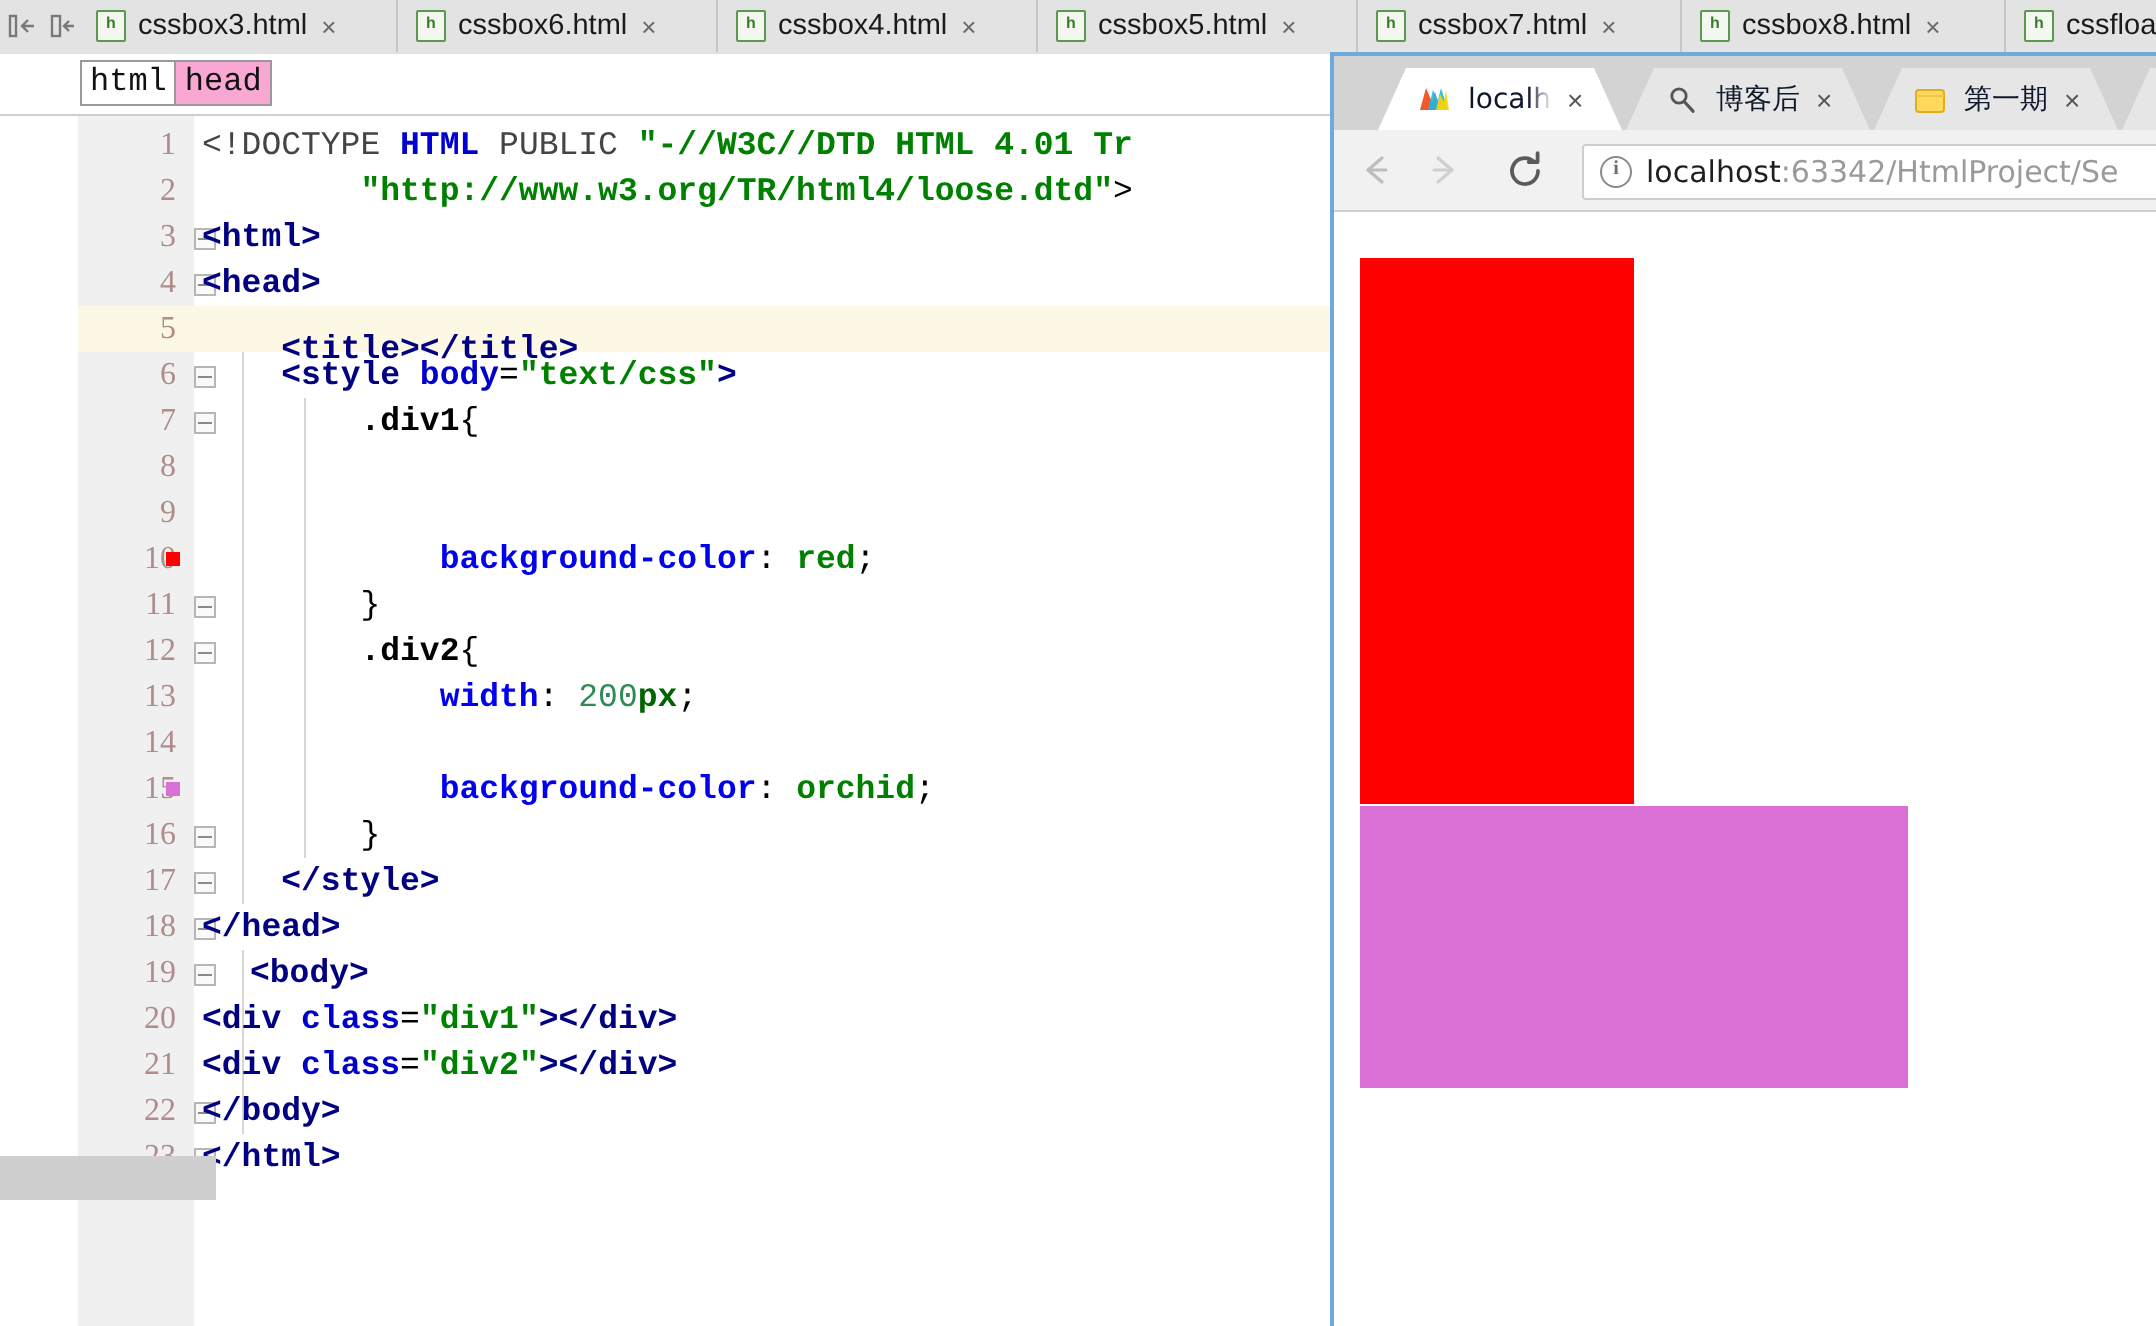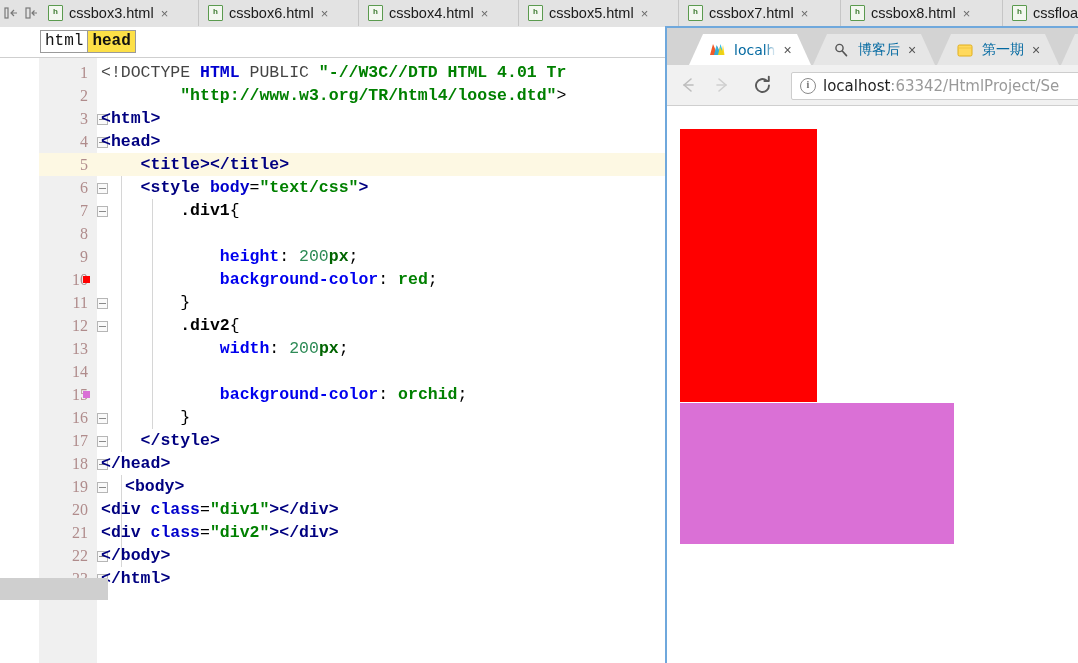--- a/index.html
+++ b/index.html
@@ -32,21 +32,21 @@
   .tab .tlabel{font-size:14.5px;font-family:"Liberation Sans",sans-serif;}
   .tab .tclose{margin-left:7px;color:#6a6a6a;font-size:13px;line-height:1;}
 
   
   .crumbbar{position:absolute;left:0;top:27px;width:1078px;height:30px;background:#ffffff;
             border-bottom:1px solid #cfcfcf;}
   .crumbbar .cb-left{position:absolute;left:0;top:0;width:39px;height:30px;background:#ffffff;}
   .crumbs{position:absolute;left:40px;top:3px;display:flex;}
   .crumb{border:1px solid #9a9a9a;padding:1px 4px 2px 4px;font-size:16px;
          font-family:"Liberation Mono",monospace;color:#111;background:#ffffff;}
-  .crumb.sel{background:#fde047;border-left:none;font-weight:bold;}
+  .crumb.sel{background:#f9a8d4;border-left:none;}
 
   
   .gutter{position:absolute;left:39px;top:58px;width:58px;bottom:0;background:#f0f0f0;
           border-right:1px solid #c9c9c9;}
   .gutterleft{position:absolute;left:0;top:58px;width:39px;bottom:0;background:#ffffff;}
   .foldcol{position:absolute;left:97px;top:58px;width:3px;bottom:0;background:#f0f0f0;}
   .editor{position:absolute;left:97px;top:58px;right:0;bottom:0;background:#ffffff;overflow:hidden;}
 
   .lnrow{position:absolute;right:9px;font-family:"Liberation Serif",serif;font-size:16px;
          color:#b08c8c;text-align:right;height:23px;line-height:23px;}
@@ -80,21 +80,21 @@
   .scrollnub{position:absolute;left:0;width:108px;height:22px;background:#cfcfcf;}
 
   
   #browser{position:absolute;box-shadow:0 0 0 0 transparent;}
   .br-frame{position:absolute;left:0;top:0;right:0;bottom:0;border:2px solid #6fa8dc;
             border-bottom:none;border-right:none;background:#d6d6d6;box-sizing:border-box;}
   .br-tabstrip{position:absolute;left:2px;top:2px;right:0;height:37px;background:#d3d3d3;}
   .btab{position:absolute;top:6px;height:31px;display:flex;align-items:center;}
   .btab .shape{position:absolute;left:0;top:0;right:0;bottom:0;}
   .btab .bico{position:relative;width:16px;height:16px;margin-left:20px;flex:0 0 auto;}
-  .btab .blabel{position:relative;margin-left:9px;font-size:14px;color:#0369a1;
+  .btab .blabel{position:relative;margin-left:9px;font-size:14px;color:#0f172a;
                 white-space:nowrap;overflow:hidden;font-family:"DejaVu Sans",sans-serif;}
   .btab .bclose{position:relative;margin-left:8px;color:#555;font-size:14px;line-height:1;}
   .br-toolbar{position:absolute;left:2px;top:39px;right:0;height:40px;background:#f1f1f1;
               border-bottom:1px solid #cfcfcf;display:flex;align-items:center;}
   .navbtn{width:26px;height:26px;margin-left:8px;display:flex;align-items:center;justify-content:center;}
   .omnibox{position:absolute;left:124px;top:7px;right:-40px;height:26px;background:#ffffff;
            border:1px solid #cdcdcd;border-radius:2px;display:flex;align-items:center;}
   .omnibox .info{margin-left:8px;width:14px;height:14px;border:1.4px solid #8a8a8a;border-radius:50%;
                  color:#6d6d6d;font-size:10px;line-height:12px;text-align:center;font-weight:bold;
                  font-family:"Liberation Serif",serif;}
@@ -218,24 +218,23 @@
         <div class="fold" style="top: 493px;"></div>
         <div class="fold" style="top: 516px;"></div>
         <div class="vline" style="left: 55px; top: 141px; height: 115px;"></div>
         <div class="vline" style="left: 55px; top: 256px; height: 115px;"></div>
         <div class="vline" style="left: 24px; top: 118px; height: 276px;"></div>
         <div class="vline" style="left: 24px; top: 417px; height: 92px;"></div>
         <div class="codeline" style="top: 3px; left: 4px;"><span class="k-doct">&lt;!DOCTYPE </span><span class="k-html">HTML</span><span class="k-doct"> PUBLIC </span><span class="k-str">"-//W3C//DTD HTML 4.01 Tr</span></div>
         <div class="codeline" style="top: 26px; left: 4px;">&nbsp;&nbsp;&nbsp;&nbsp;&nbsp;&nbsp;&nbsp;&nbsp;<span class="k-str">"http://www.w3.org/TR/html4/loose.dtd"</span><span class="k-punc">&gt;</span></div>
         <div class="codeline" style="top: 49px; left: 4px;"><span class="k-tag">&lt;html&gt;</span></div>
         <div class="codeline" style="top: 72px; left: 4px;"><span class="k-tag">&lt;head&gt;</span></div>
-        <div class="codeline" style="top: 95px; left: 4px;">&nbsp;&nbsp;&nbsp;&nbsp;<span class="k-tag">&lt;title&gt;&lt;/title&gt;</span></div>
+        <div class="codeline" style="top: 105px; left: 4px;">&nbsp;&nbsp;&nbsp;&nbsp;<span class="k-tag">&lt;title&gt;&lt;/title&gt;</span></div>
         <div class="codeline" style="top: 118px; left: 4px;">&nbsp;&nbsp;&nbsp;&nbsp;<span class="k-tag">&lt;style </span><span class="k-attr">body</span><span class="k-punc">=</span><span class="k-str">"text/css"</span><span class="k-tag">&gt;</span></div>
         <div class="codeline" style="top: 141px; left: 4px;">&nbsp;&nbsp;&nbsp;&nbsp;&nbsp;&nbsp;&nbsp;&nbsp;<span class="k-sel">.div1</span><span class="k-punc">{</span></div>
-        <div class="codeline" style="top: 187px; left: 4px;">&nbsp;&nbsp;&nbsp;&nbsp;&nbsp;&nbsp;&nbsp;&nbsp;&nbsp;&nbsp;&nbsp;&nbsp;<span class="k-prop">height</span><span class="k-punc">: </span><span class="k-num">200</span><span class="k-unit">px</span><span class="k-punc">;</span></div>
         <div class="codeline" style="top: 210px; left: 4px;">&nbsp;&nbsp;&nbsp;&nbsp;&nbsp;&nbsp;&nbsp;&nbsp;&nbsp;&nbsp;&nbsp;&nbsp;<span class="k-prop">background-color</span><span class="k-punc">: </span><span class="k-val">red</span><span class="k-punc">;</span></div>
         <div class="codeline" style="top: 233px; left: 4px;">&nbsp;&nbsp;&nbsp;&nbsp;&nbsp;&nbsp;&nbsp;&nbsp;<span class="k-punc">}</span></div>
         <div class="codeline" style="top: 256px; left: 4px;">&nbsp;&nbsp;&nbsp;&nbsp;&nbsp;&nbsp;&nbsp;&nbsp;<span class="k-sel">.div2</span><span class="k-punc">{</span></div>
         <div class="codeline" style="top: 279px; left: 4px;">&nbsp;&nbsp;&nbsp;&nbsp;&nbsp;&nbsp;&nbsp;&nbsp;&nbsp;&nbsp;&nbsp;&nbsp;<span class="k-prop">width</span><span class="k-punc">: </span><span class="k-num">200</span><span class="k-unit">px</span><span class="k-punc">;</span></div>
         <div class="codeline" style="top: 325px; left: 4px;">&nbsp;&nbsp;&nbsp;&nbsp;&nbsp;&nbsp;&nbsp;&nbsp;&nbsp;&nbsp;&nbsp;&nbsp;<span class="k-prop">background-color</span><span class="k-punc">: </span><span class="k-val">orchid</span><span class="k-punc">;</span></div>
         <div class="codeline" style="top: 348px; left: 4px;">&nbsp;&nbsp;&nbsp;&nbsp;&nbsp;&nbsp;&nbsp;&nbsp;<span class="k-punc">}</span></div>
         <div class="codeline" style="top: 371px; left: 4px;">&nbsp;&nbsp;&nbsp;&nbsp;<span class="k-tag">&lt;/style&gt;</span></div>
         <div class="codeline" style="top: 394px; left: 4px;"><span class="k-tag">&lt;/head&gt;</span></div>
         <div class="codeline" style="top: 417px; left: 4px; margin-left: 24px;"><span class="k-tag">&lt;body&gt;</span></div>
         <div class="codeline" style="top: 440px; left: 4px;"><span class="k-tag">&lt;div </span><span class="k-attr">class</span><span class="k-punc">=</span><span class="k-str">"div1"</span><span class="k-tag">&gt;&lt;/div&gt;</span></div>

